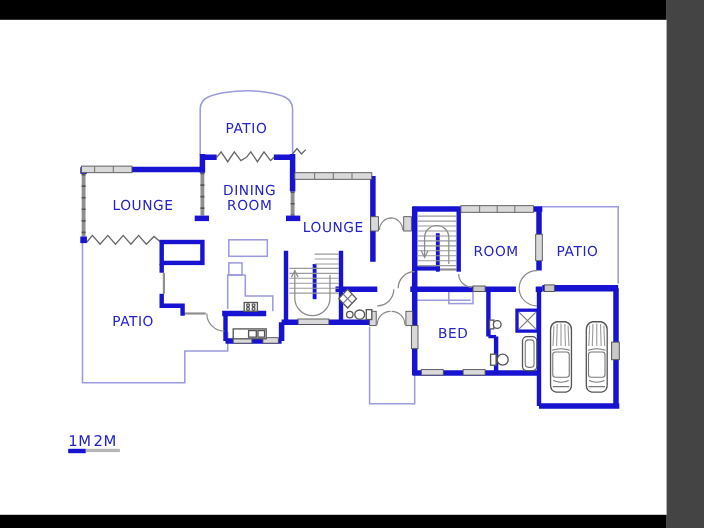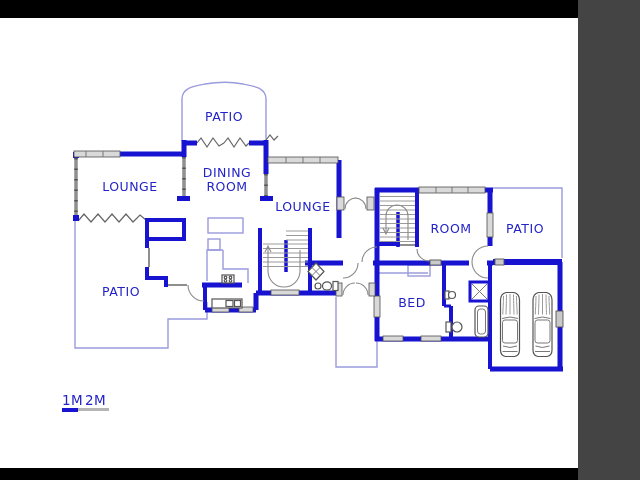--- a/index.html
+++ b/index.html
@@ -1,16 +1,16 @@
 <!DOCTYPE html>
 <html style="--wall: #1713d0; --text: #2323c8; --thin: #9b9bdd; --graywall: #8f8f8f; --window_fill: #d9d9d9; --fixture: #555555; --letterbox: #000000; --background: #ffffff; --scale_bar_secondary: #b5b5b5;"><head>
 <meta charset="utf-8">
 <style>
   html,body{margin:0;padding:0;background:#444;}
-  #stage{position:relative;width:556px;height:480px;background:var(--background,#fff);overflow:hidden;font-family:"DejaVu Sans",sans-serif;padding-left:22px;}
+  #stage{position:relative;width:606px;height:480px;background:var(--background,#fff);overflow:hidden;font-family:"DejaVu Sans",sans-serif;}
   svg{position:absolute;left:0;top:0;}
   .bar{fill:var(--letterbox,#000);}
   .wall{stroke:var(--wall,#1713d0);stroke-width:5;fill:none;}
   .w6{stroke-width:6}.w4{stroke-width:4}.w35{stroke-width:3.5}.w3{stroke-width:3}
   .wfill{fill:var(--wall,#1713d0);stroke:none;}
   .wrect{fill:#fff;stroke:var(--wall,#1713d0);stroke-width:4;}
   .wrect3{fill:#fff;stroke:var(--wall,#1713d0);stroke-width:3;}
   .gray{stroke:var(--graywall,#8f8f8f);stroke-width:3.5;fill:none;}
   .g2{stroke-width:2}
   .tick{stroke:#555;stroke-width:3.5;stroke-dasharray:1.5 9;fill:none;}

